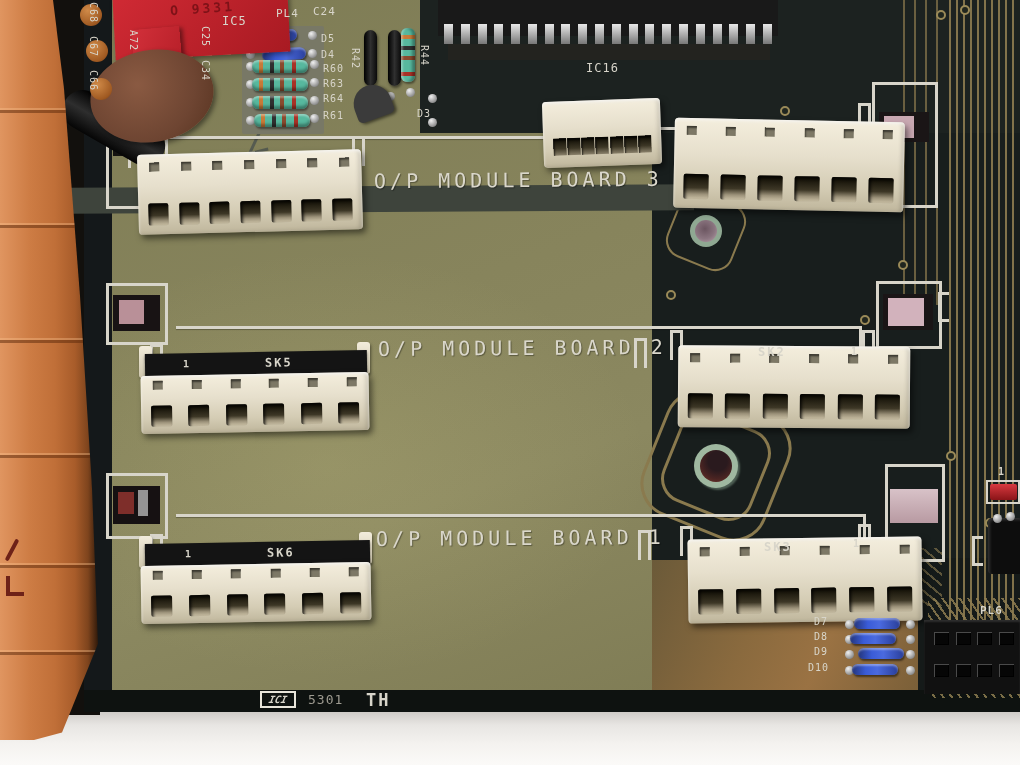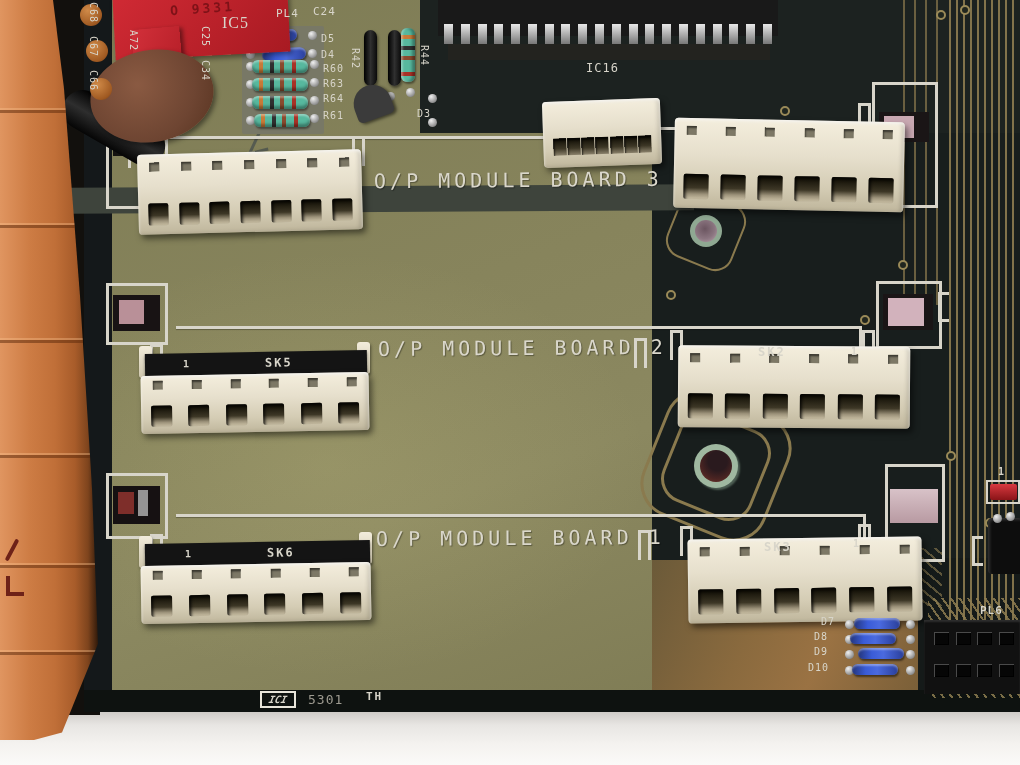--- a/index.html
+++ b/index.html
@@ -365,21 +365,21 @@
   <div class="abs" style="left:990px;top:484px;width:27px;height:16px;background:linear-gradient(180deg,#d83a40,#8a1418);border-radius:2px;"></div>
   <div class="abs" style="left:988px;top:518px;width:34px;height:56px;background:#0d0d0d;border-radius:4px;box-shadow:inset 2px 2px 3px rgba(255,255,255,.15);"></div>
   <div class="abs pad" style="left:993px;top:514px;"></div>
   <div class="abs pad" style="left:1006px;top:512px;"></div>
 
   <div class="abs silk vtext lbl" style="left:88px;top:2px;">C68</div>
   <div class="abs silk vtext lbl" style="left:88px;top:36px;">C67</div>
   <div class="abs silk vtext lbl" style="left:88px;top:70px;">C66</div>
   <div class="abs silk vtext lbl" style="left:128px;top:30px;">A72</div>
   <div class="abs silk" style="left:170px;top:1px;font-size:13px;letter-spacing:3px;color:#7e1218;transform:rotate(-4deg);font-weight:bold;">O 9331</div>
-  <div class="abs silk" style="left:222px;top:14px;font-size:16px;letter-spacing:1px;font-family:Liberation Serif, serif;">IC5</div>
+  <div class="abs silk" style="left:222px;top:14px;font-size:12px;letter-spacing:1px;">IC5</div>
   <div class="abs silk vtext lbl" style="left:200px;top:26px;">C25</div>
   <div class="abs silk vtext lbl" style="left:200px;top:60px;">C34</div>
   <div class="abs silk lbl" style="left:276px;top:7px;font-size:11px;">PL4</div>
   <div class="abs silk lbl" style="left:313px;top:5px;font-size:11px;">C24</div>
   <div class="abs silk lbl" style="left:321px;top:33px;">D5</div>
   <div class="abs silk lbl" style="left:321px;top:49px;">D4</div>
   <div class="abs silk lbl" style="left:323px;top:63px;">R60</div>
   <div class="abs silk lbl" style="left:323px;top:78px;">R63</div>
   <div class="abs silk lbl" style="left:323px;top:93px;">R64</div>
   <div class="abs silk lbl" style="left:323px;top:110px;">R61</div>
@@ -390,32 +390,32 @@
 
   <div class="abs silk mtitle" style="left:374px;top:168px;transform:rotate(-.5deg);">O/P MODULE BOARD 3</div>
   <div class="abs silk mtitle" style="left:378px;top:336px;transform:rotate(-.4deg);">O/P MODULE BOARD 2</div>
   <div class="abs silk mtitle" style="left:376px;top:526px;transform:rotate(-.4deg);">O/P MODULE BOARD 1</div>
 
   <div class="abs silk lbl12" style="left:758px;top:345px;">SK2</div>
   <div class="abs silk" style="left:851px;top:346px;font-size:10px;font-weight:bold;">1</div>
   <div class="abs silk lbl12" style="left:764px;top:540px;">SK3</div>
   <div class="abs silk" style="left:853px;top:538px;font-size:10px;font-weight:bold;">1</div>
 
-  <div class="abs silk lbl" style="left:814px;top:616px;margin-left:7px;">D7</div>
+  <div class="abs silk lbl" style="left:814px;top:616px;">D7</div>
   <div class="abs silk lbl" style="left:814px;top:631px;">D8</div>
   <div class="abs silk lbl" style="left:814px;top:646px;">D9</div>
   <div class="abs silk lbl" style="left:808px;top:662px;">D10</div>
   <div class="abs silk" style="left:980px;top:604px;font-size:11px;font-weight:bold;letter-spacing:1px;">PL6</div>
   <div class="abs silk" style="left:998px;top:466px;font-size:10px;font-weight:bold;">1</div>
 
   <div class="abs" style="left:260px;top:691px;width:36px;height:17px;border:2px solid #e8e5da;box-sizing:border-box;display:flex;align-items:center;justify-content:center;">
     <span class="silk" style="font-size:10px;font-weight:bold;font-style:italic;transform:skewX(-12deg);">ICI</span>
   </div>
   <div class="abs silk" style="left:308px;top:692px;font-size:13px;color:#9d9a90;letter-spacing:1px;">5301</div>
-  <div class="abs silk" style="left:366px;top:690px;font-size:11px;font-weight:bold;letter-spacing:2px;">TH</div>
+  <div class="abs silk" style="left:366px;top:690px;font-size:17px;font-weight:bold;letter-spacing:2px;">TH</div>
 
   <div class="abs" style="left:0;top:0;width:100px;height:740px;z-index:50;
               background:linear-gradient(90deg,#e09560 0,#cd7c44 30%,#c06f38 55%,#a85c2a 75%,#7e441d 88%,#40220e 96%,#1c1008 100%);
               clip-path:polygon(0 0,53px 0,64px 12%,80px 40%,92px 66%,98px 87%,62px 99%,34px 100%,0 100%);">
     <div class="abs" style="left:0;top:110px;width:100%;height:3px;background:rgba(90,40,10,.5);box-shadow:0 -2px 0 rgba(255,200,150,.35);"></div>
     <div class="abs" style="left:0;top:225px;width:100%;height:3px;background:rgba(90,40,10,.5);box-shadow:0 -2px 0 rgba(255,200,150,.35);"></div>
     <div class="abs" style="left:0;top:340px;width:100%;height:3px;background:rgba(90,40,10,.5);box-shadow:0 -2px 0 rgba(255,200,150,.35);"></div>
     <div class="abs" style="left:0;top:455px;width:100%;height:3px;background:rgba(90,40,10,.5);box-shadow:0 -2px 0 rgba(255,200,150,.35);"></div>
     <div class="abs" style="left:0;top:565px;width:100%;height:3px;background:rgba(90,40,10,.5);box-shadow:0 -2px 0 rgba(255,200,150,.35);"></div>
     <div class="abs" style="left:0;top:652px;width:100%;height:3px;background:rgba(90,40,10,.5);box-shadow:0 -2px 0 rgba(255,200,150,.35);"></div>

